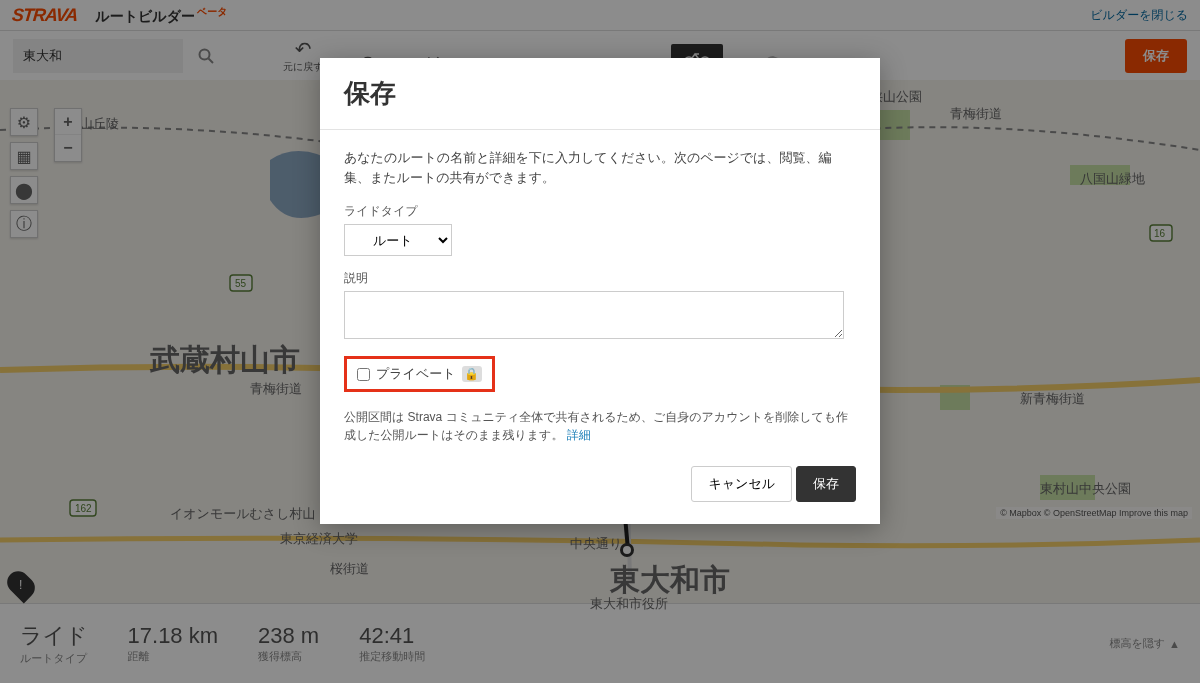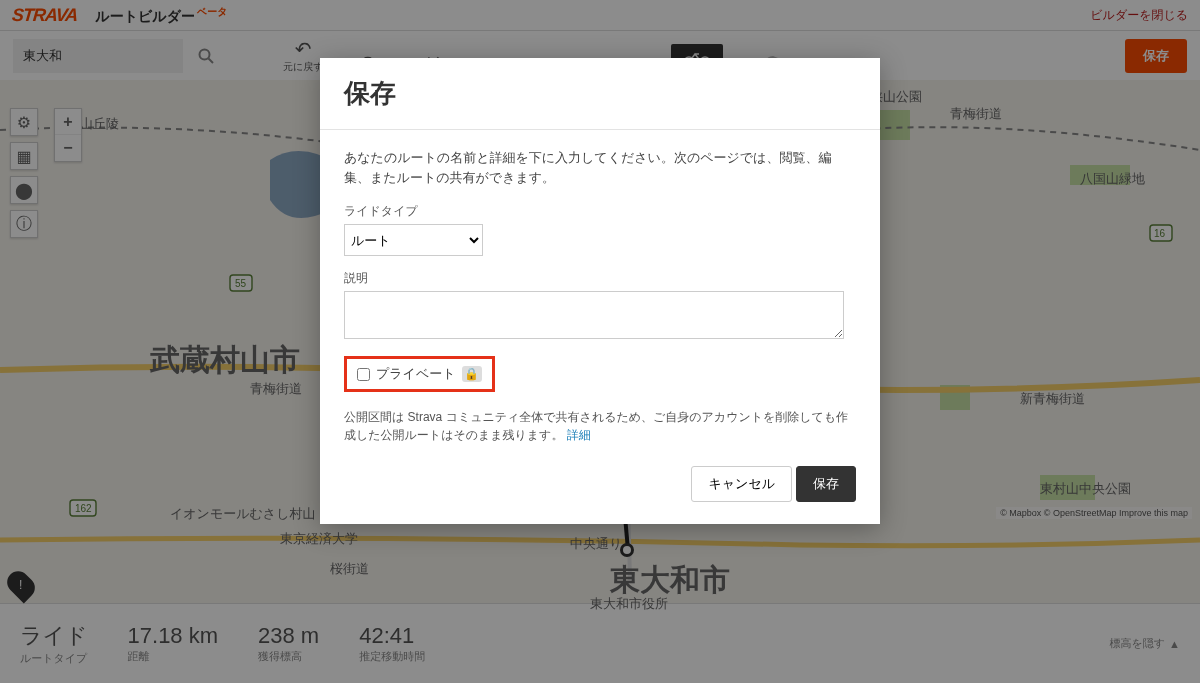--- a/index.html
+++ b/index.html
@@ -12,21 +12,21 @@
 
   
   .header {
     height: 30px; display: flex; align-items: center; padding: 0 12px;
     background: #fff;
   }
   .logo { color: #fc4c02; font-weight: 800; letter-spacing: -1px; font-size: 18px;
           font-style: italic; transform: skewX(-5deg); }
   .header-title { margin-left: 18px; font-size: 14px; color: #333; font-weight: 600; }
   .beta { color: #fc4c02; font-size: 10px; margin-left: 2px; vertical-align: super; }
-  .header-right { margin-left: auto; font-size: 12px; color: #b91c1c; }
+  .header-right { margin-left: auto; font-size: 12px; color: #0369a1; }
 
   
   .toolbar {
     height: 50px; background: #fff; display: flex; align-items: center; padding: 0 13px;
     border-top: 1px solid #ddd;
   }
   .search-box {
     width: 170px; height: 34px; background: #f1f1f1; display: flex; align-items: center;
     padding: 0 10px; font-size: 13px; color: #333;
   }
@@ -97,21 +97,21 @@
   .modal {
     margin-top: 58px; width: 560px; background:#fff; box-shadow: 0 5px 25px rgba(0,0,0,.3);
   }
   .modal-head { padding: 18px 24px; border-bottom: 1px solid #e3e3e3; }
   .modal-head h1 { font-size: 26px; color:#333; font-weight:700; }
   .modal-body { padding: 18px 24px 22px; font-size: 13px; color:#444; }
   .modal-body p.desc { margin-bottom: 16px; line-height: 1.5; }
   .form-row { display:flex; gap: 24px; margin-bottom: 14px; }
   .form-col label { font-size: 12px; color:#555; display:block; margin-bottom: 4px; }
   select.ride-type {
-    width: 139px; height: 32px; border:1px solid #ccc; background:#fff; padding: 0 2px; font-size:13px;
+    width: 108px; height: 32px; border:1px solid #ccc; background:#fff; padding: 0 24px; font-size:13px;
   }
   input.route-name {
     width: 350px; height: 32px; border:1px solid #5aa0b8; padding: 0 8px; font-size:13px; outline:none;
   }
   label.desc-l { font-size: 12px; color:#555; display:block; margin-bottom: 4px; }
   textarea.desc-t {
     width: 500px; height: 48px; border:1px solid #ccc; resize: both; padding: 6px 8px; font-size:13px;
   }
   .priv-wrap {
     display:inline-flex; align-items:center; gap:6px;

